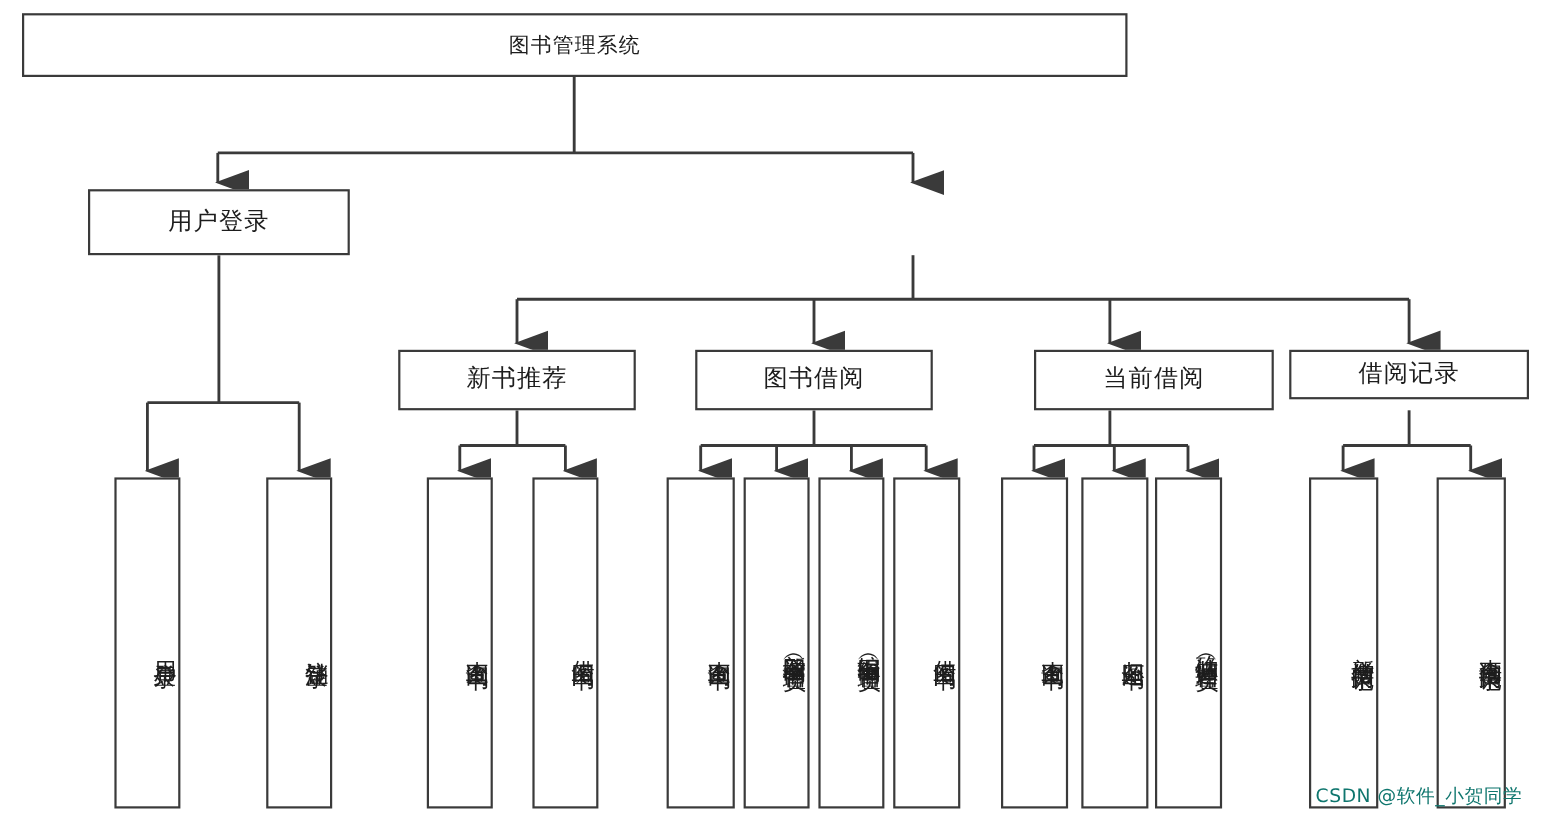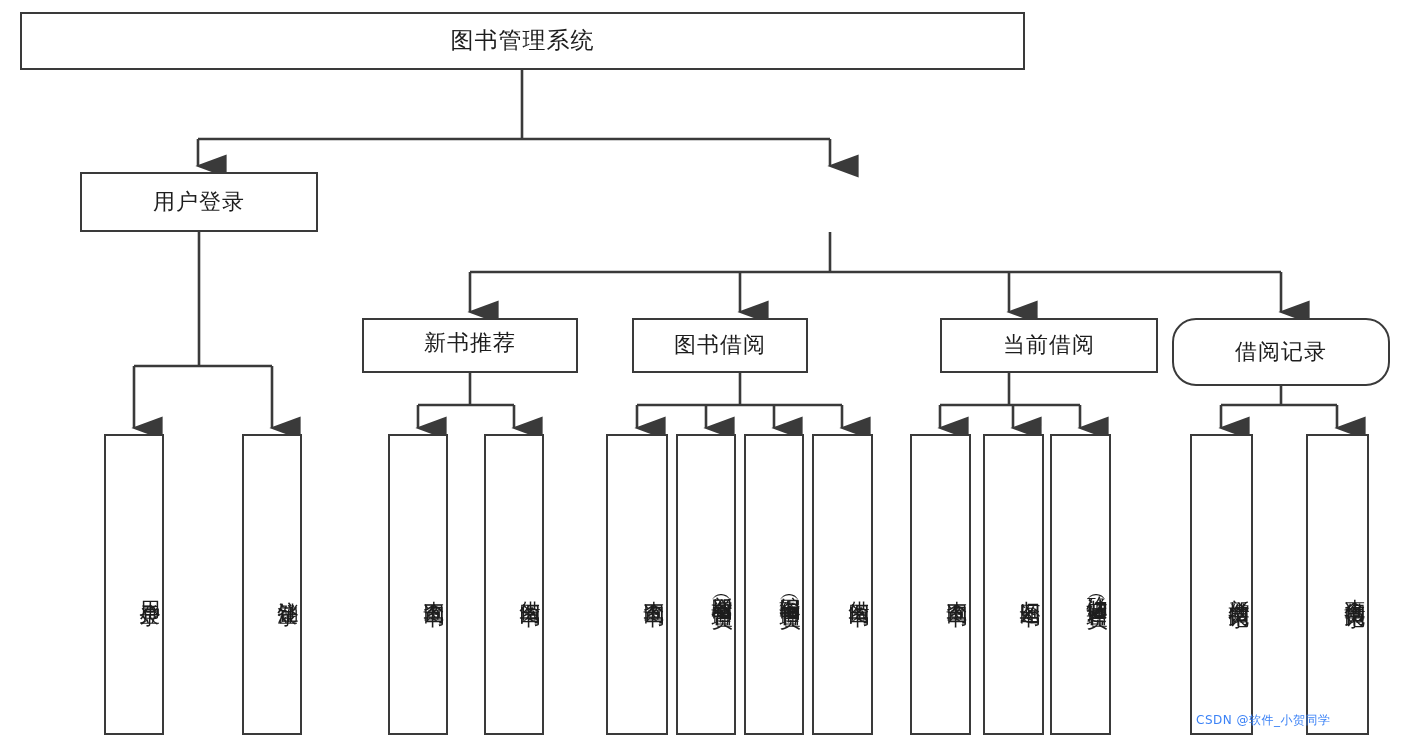--- a/index.html
+++ b/index.html
@@ -35,41 +35,41 @@
     align-items: center;
     justify-content: center;
     color: #1d1d1d;
   }
   .node.horiz {
     font-size: 22px;
     letter-spacing: 1px;
     line-height: 1.2;
   }
   .node.root {
-    font-size: 23px;
+    font-size: 19px;
   }
   .node.vert {
     writing-mode: vertical-rl;
     text-orientation: upright;
     align-items: flex-start;
     justify-content: center;
     padding-top: 6px;
     font-size: 21px;
     line-height: 1.22;
     letter-spacing: 2px;
   }
   .node.vert .vlabel {
     writing-mode: vertical-rl;
     text-orientation: upright;
     white-space: nowrap;
   }
   .watermark {
     position: absolute;
-    font-size: 12px;
-    color: #3b82f6;
+    font-size: 17px;
+    color: #0f766e;
     white-space: nowrap;
     letter-spacing: 0.5px;
   }
 </style>
 </head>
 <body>
 
 <div id="canvas">
 
   <svg id="edges" viewBox="0 0 1405 747" width="1405" height="747" xmlns="http://www.w3.org/2000/svg">
@@ -140,30 +140,30 @@
   </svg>
 
   <div class="node horiz root" style="left:20px; top:12px; width:1005px; height:58px;">
     <span>图书管理系统</span>
   </div>
 
   <div class="node horiz" style="left:80px; top:172px; width:238px; height:60px;">
     <span>用户登录</span>
   </div>
 
-  <div class="node horiz" style="left:362px; top:318px; width:216px; height:55px;font-family:Liberation Mono, monospace;">
+  <div class="node horiz" style="left:362px; top:318px; width:216px; height:55px;">
     <span>新书推荐</span>
   </div>
-  <div class="node horiz" style="left:632px; top:318px; width:176px; height:55px;">
+  <div class="node horiz" style="left:632px; top:318px; width:216px; height:55px;">
     <span>图书借阅</span>
   </div>
   <div class="node horiz" style="left:900px; top:318px; width:218px; height:55px;margin-left:40px;">
     <span>当前借阅</span>
   </div>
-  <div class="node horiz" style="left:1172px; top:318px; width:218px; height:68px;border-radius:24px;">
+  <div class="node horiz" style="left:1172px; top:318px; width:218px; height:45px;">
     <span>借阅记录</span>
   </div>
 
   <div class="node vert" style="left:104px; top:434px; width:60px; height:301px;">
     <span class="vlabel">用户登录</span>
   </div>
   <div class="node vert" style="left:242px; top:434px; width:60px; height:301px;">
     <span class="vlabel">注销登录</span>
   </div>
 

